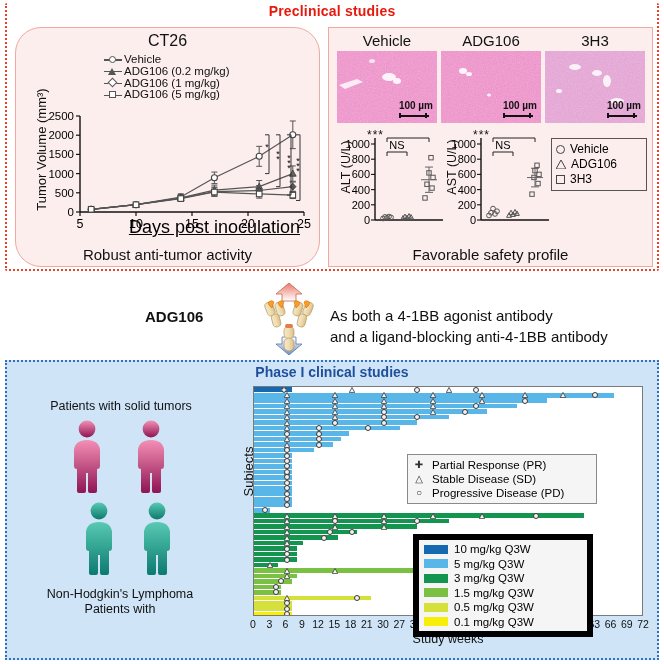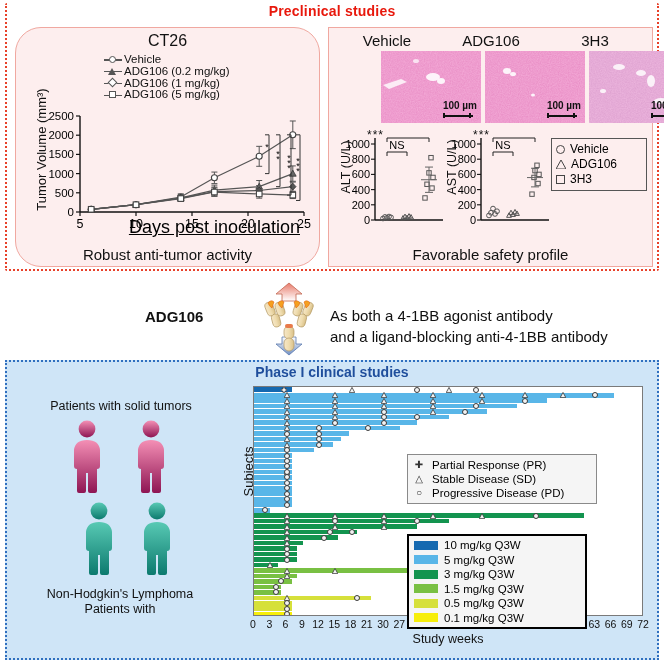--- a/index.html
+++ b/index.html
@@ -54,21 +54,21 @@
     position:absolute; left:-52px; top:-5px; width:130px;
     transform:rotate(-90deg); transform-origin:center center;
     text-align:center; font-size:13px; color:#111;
     left:-56px; top:30px;
   }
   #ct26-xlabel{ position:absolute; left:38px; top:105px; width:230px; text-align:right; font-size:18px;text-decoration:underline;}
 
   
   .histo-col{ position:absolute; top:4px; width:100px;}
   .histo-title{ text-align:center; font-size:15px; color:#111; margin-bottom:2px;}
-  .histo-img{ position:relative; width:100px; height:72px; overflow:hidden;margin-left:44px; }
+  .histo-img{ position:relative; width:100px; height:72px; overflow:hidden; }
   .scalebar-lbl{ position:absolute; right:4px; bottom:12px; font-size:10px; color:#111; font-weight:600;}
   .scalebar{ position:absolute; right:10px; bottom:5px; width:28px; height:5px;
      border-left:2px solid #111; border-right:2px solid #111; border-bottom:0; }
   .scalebar:after{ content:""; position:absolute; left:0; top:2px; width:28px; height:2px; background:#111;}
 
   
   .enz{ position:absolute; top:104px; width:112px; height:108px;}
   .enz-ylab{ position:absolute; left:-34px; top:28px; width:90px; text-align:center;
      transform:rotate(-90deg); font-size:12.5px; color:#111;}
   .enz-stars{ position:absolute; top:-4px; left:32px; font-size:12px; letter-spacing:1px; color:#111;}
@@ -111,22 +111,22 @@
   #xaxis{ position:absolute; left:14px; top:231px; width:390px; height:16px;}
   .xt{ position:absolute; top:1px; font-size:10.5px; color:#111; transform:translateX(-50%); white-space:nowrap;}
   #xaxis-label{ position:absolute; left:14px; top:246px; width:390px; text-align:center;
      font-size:12.5px; color:#111;}
 
   #resp-legend{ position:absolute; left:168px; top:68px; width:190px;
      border:1px solid #8a8a8a; background:#f5f5f5; padding:3px 5px; font-size:11.5px; line-height:14px;}
   .rl-row{ display:flex; align-items:center; gap:7px;}
   .rl-ic{ width:12px; text-align:center; color:#333; font-size:10px;}
 
-  #dose-legend{ position:absolute; left:168px; top:148px; width:180px;
-     border:2px solid #000000; background:#f5f5f5; padding:2px 5px; font-size:11.5px; line-height:14.5px;}
+  #dose-legend{ position:absolute; left:174px; top:148px; width:180px;
+     border:6px solid #000000; background:#f5f5f5; padding:2px 5px; font-size:11.5px; line-height:14.5px;}
   .dl-row{ display:flex; align-items:center; gap:6px;}
   .dl-sw{ width:24px; height:9px; display:inline-block;}
 </style>
 </head>
 <body>
 
 <div id="preclinical-panel">
   <div id="preclinical-title">Preclinical studies</div>
 
   <div class="pc-card" id="pc-card-left">

